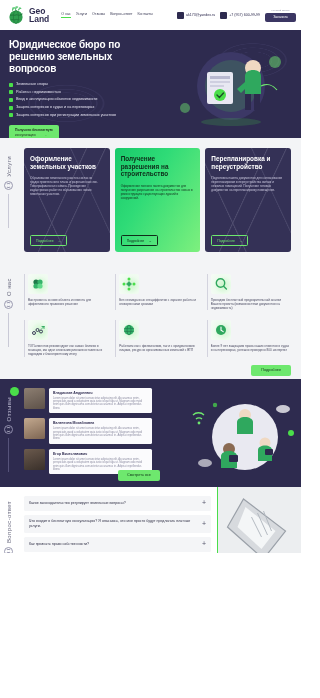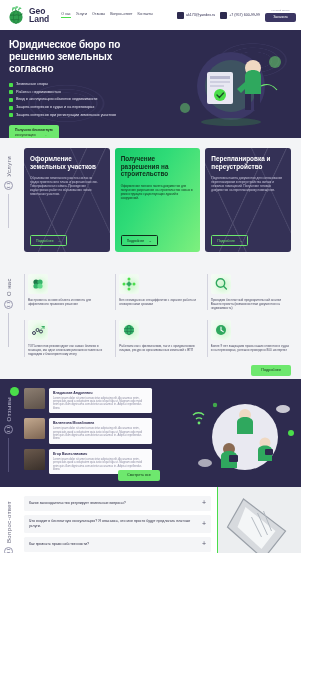--- a/index.html
+++ b/index.html
@@ -271,21 +271,21 @@
         <span class="hdr-cta-note">Круглый звонок</span>
         <button class="hdr-btn">Заказать</button>
       </div>
     </div>
   </div>
 
   <section class="hero">
     <div class="hero-topo"></div>
 
     <div class="hero-inner">
-      <h1>Юридическое бюро по решению земельных согласно</h1>
+      <h1>Юридическое бюро по решению земельных вопросов</h1>
       <div class="hero-list">
         <div class="hero-li">
           <span class="hero-bullet"></span>
           <span>Земельные споры</span>
         </div>
         <div class="hero-li">
           <span class="hero-bullet"></span>
           <span>Работа с недвижимостью</span>
         </div>
         <div class="hero-li">

